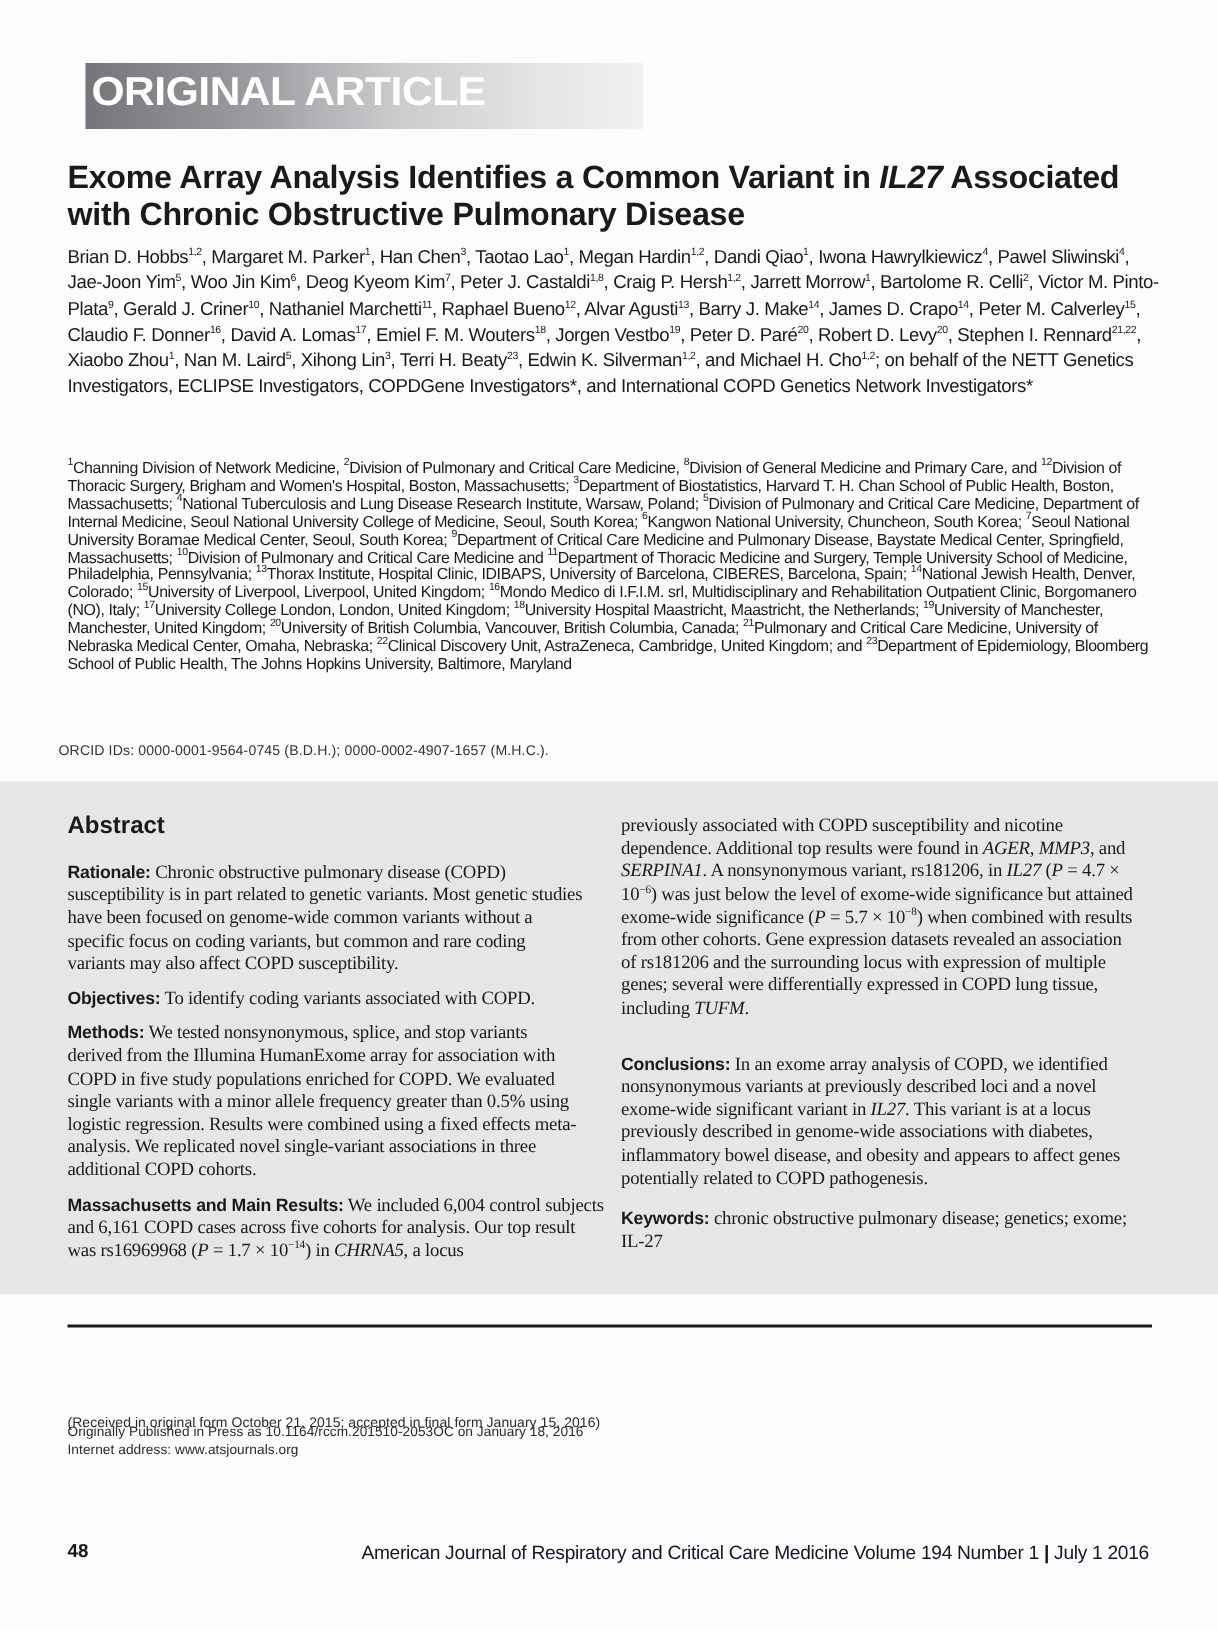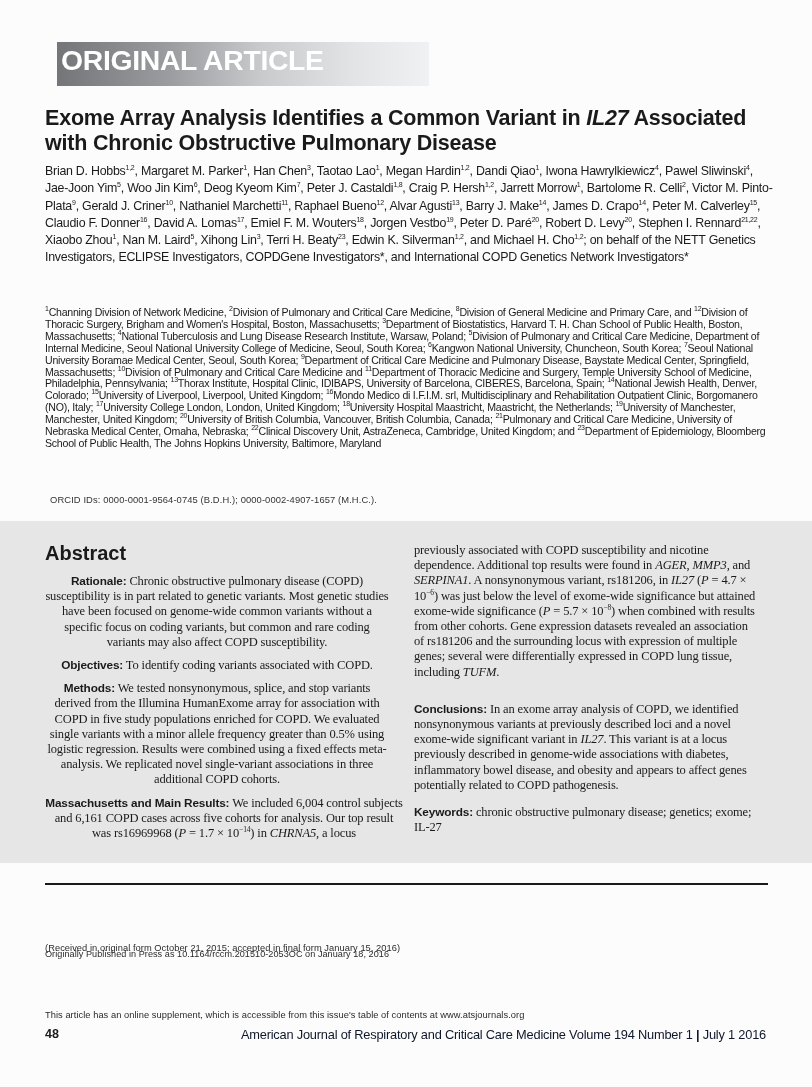--- a/index.html
+++ b/index.html
@@ -26,33 +26,33 @@
   .authors {
     position: absolute; left: 45px; top: 163px; width: 730px;
     font-size: 12.4px; line-height: 17.3px; color: #1a1a1a; letter-spacing: -0.25px;
   }
   .authors sup, .affil sup { font-size: 7px; line-height: 0; vertical-align: 5px; }
   .affil {
     position: absolute; left: 45px; top: 307px; width: 730px;
     font-size: 10.6px; line-height: 11.9px; color: #1a1a1a; letter-spacing: -0.25px;
   }
   .orcid {
-    position: absolute; left: 50px; top: 494px; font-size: 9.4px; color: #333; letter-spacing: 0.1px;
+    position: absolute; left: 39px; top: 494px; font-size: 9.4px; color: #333; letter-spacing: 0.1px;
   }
   .abstract-box {
     position: absolute; left: 0; top: 521px; width: 812px; height: 342px; background: #e6e6e7;
   }
   .abs-heading {
-    position: absolute; left: 45px; top: 542px; font-weight: bold; font-size: 20px; color: #1a1a1a;
+    position: absolute; left: 45px; top: 542px; font-weight: bold; font-size: 16px; color: #1a1a1a;
   }
   .col {
     position: absolute; width: 358px; font-family: "Liberation Serif", serif; font-size: 12.5px;
     line-height: 15.2px; color: #1a1a1a; letter-spacing: -0.15px;
   }
-  .col-left { left: 45px; top: 574px; text-align: center; }
+  .col-left { left: 45px; top: 574px; }
   .col-right { left: 414px; top: 543px; }
   .col p { margin: 0 14px 8px 0; }
   .col .lbl { font-family: "Liberation Sans", sans-serif; font-weight: bold; font-size: 11.8px; }
   .col i { font-style: italic; }
   .col sup { font-size: 7.5px; vertical-align: 5px; line-height: 0; }
   .rule {
     position: absolute; left: 45px; top: 883px; width: 723px; height: 1.5px; background: #1a1a1a;
   }
   .notes {
     position: absolute; left: 45px; top: 893px; width: 730px; font-size: 9.3px; color: #2a2a2a; letter-spacing: 0.05px;
@@ -98,21 +98,21 @@
 <div class="col col-right">
   <p style="margin-bottom:22px;"><span id="res-right-head">previously associated with COPD susceptibility and nicotine dependence. Additional top results were found in </span><i>AGER</i><span>, </span><i>MMP3</i><span>, and </span><i>SERPINA1</i><span>. A nonsynonymous variant, rs181206, in </span><i>IL27</i><span> (</span><i>P</i><span> = 4.7 × 10</span><sup>−6</sup><span>) was just below the level of exome-wide significance but attained exome-wide significance (</span><i>P</i><span> = 5.7 × 10</span><sup>−8</sup><span>) when combined with results from other cohorts. Gene expression datasets revealed an association of rs181206 and the surrounding locus with expression of multiple genes; several were differentially expressed in COPD lung tissue, including </span><i>TUFM</i><span>.</span></p>
   <p style="margin-bottom:12px;"><span class="lbl">Conclusions:</span><span> In an exome array analysis of COPD, we identified nonsynonymous variants at previously described loci and a novel exome-wide significant variant in </span><i>IL27</i><span>. This variant is at a locus previously described in genome-wide associations with diabetes, inflammatory bowel disease, and obesity and appears to affect genes potentially related to COPD pathogenesis.</span></p>
   <p><span class="lbl">Keywords:</span><span> chronic obstructive pulmonary disease; genetics; exome; IL-27</span></p>
 </div>
 
 <div class="rule"></div>
 
 <div class="notes">
   <div>(Received in original form October 21, 2015; accepted in final form January 15, 2016)</div>
-  <div>This article has an online supplement, which is accessible from this issue's table of contents at www.atsjournals.org</div>
 </div>
 
 <div class="pubinfo">
   <div>Originally Published in Press as 10.1164/rccm.201510-2053OC on January 18, 2016</div>
+  <div>Internet address: www.atsjournals.org</div>
 </div>
 
 <div class="footer-page">48</div>
 <div class="footer-journal"><span>American Journal of Respiratory and Critical Care Medicine Volume 194 Number 1</span> <span class="sep">|</span> <span>July 1 2016</span></div>
 
 </body></html>

